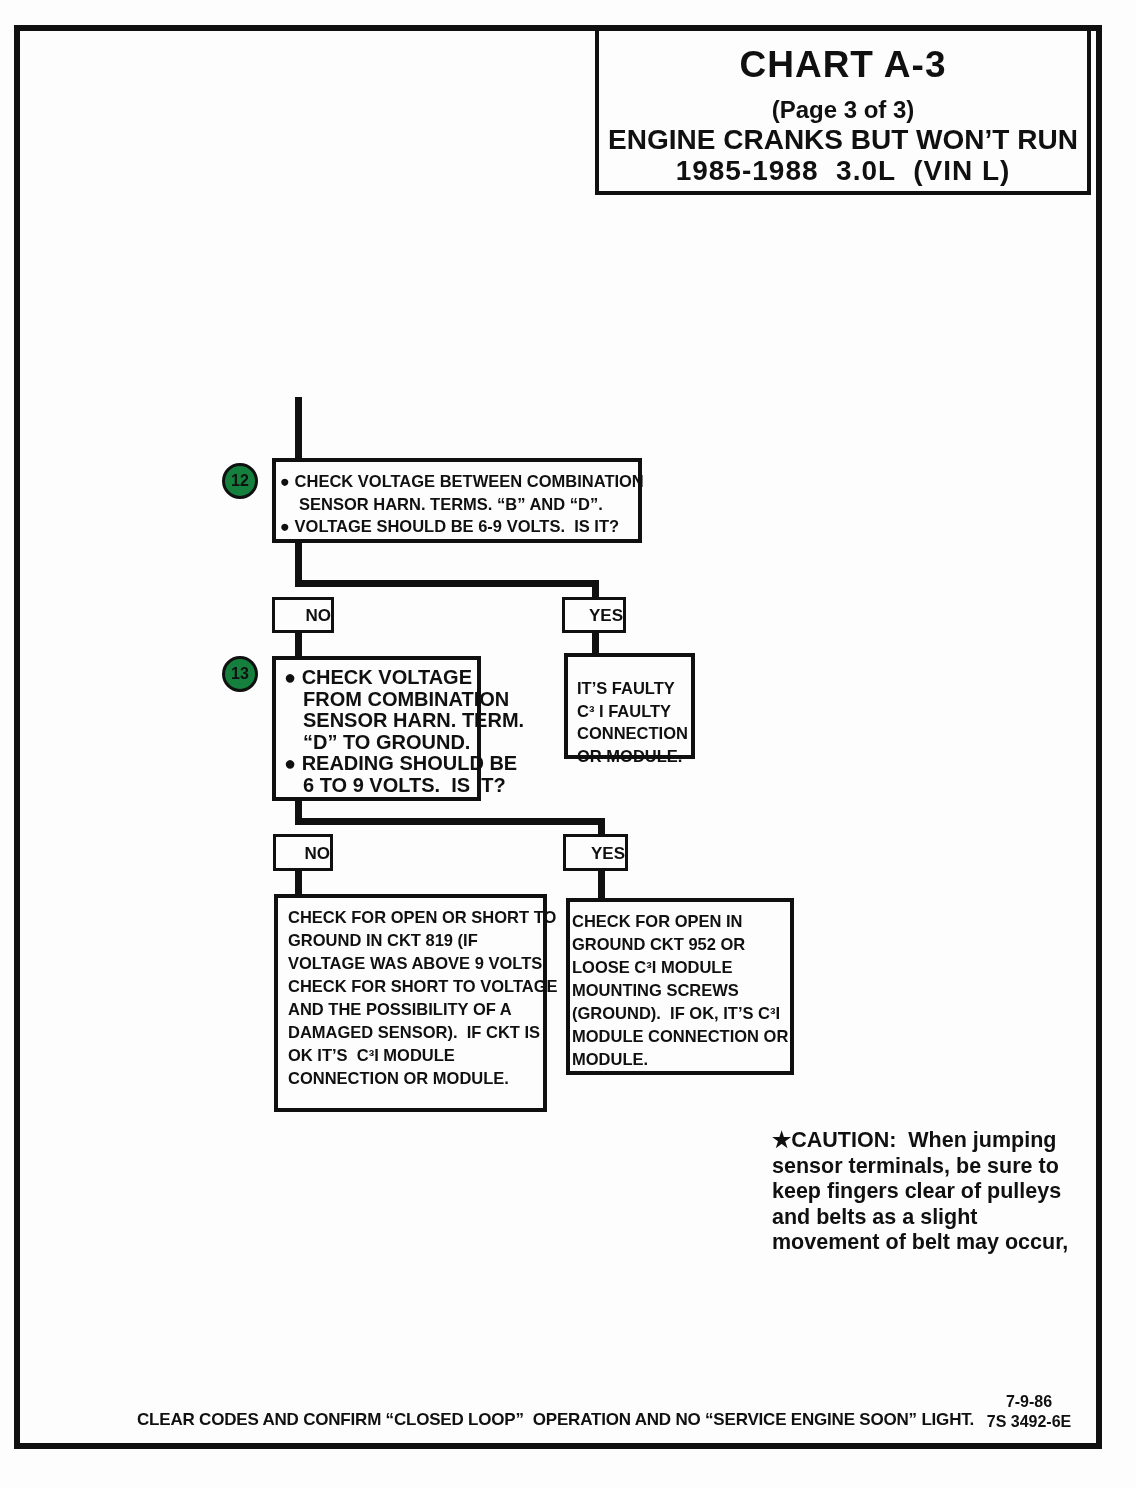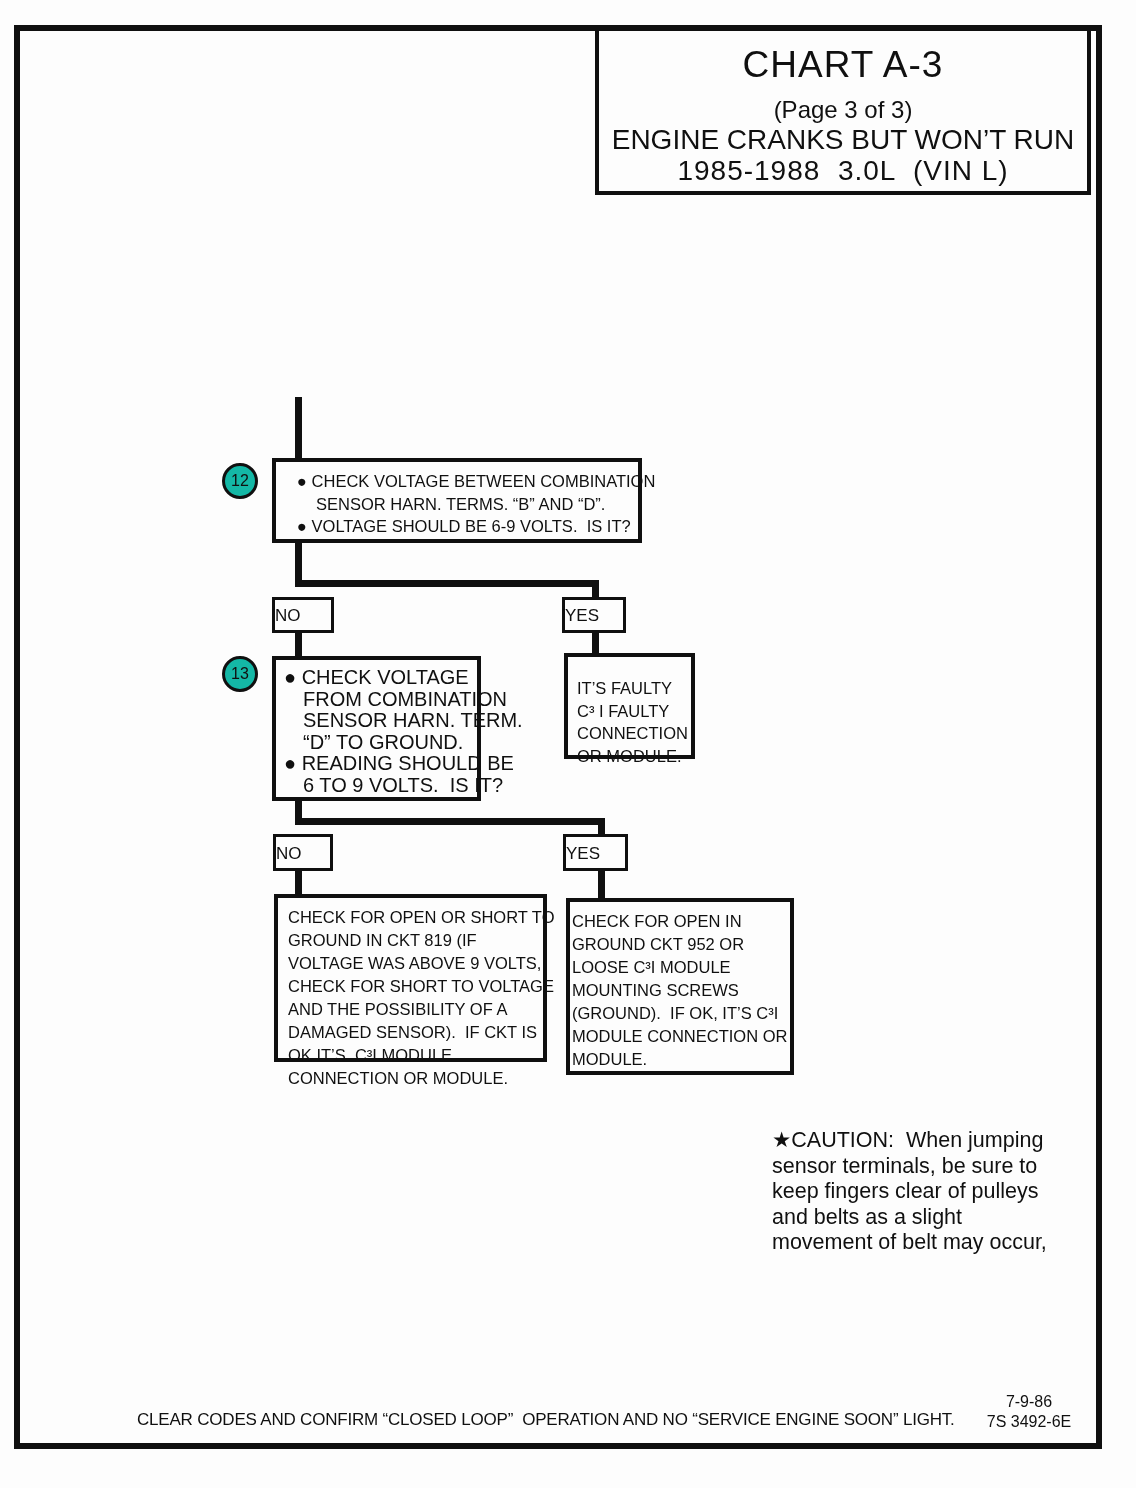--- a/index.html
+++ b/index.html
@@ -1,19 +1,19 @@
 <!DOCTYPE html>
 <html><head>
 <meta charset="utf-8">
 <style>
   html,body { margin:0; padding:0; background:#e8e8e8; }
   .page {
     position:relative; width:1136px; height:1488px; margin:0 auto;
     background:#fdfdfd; color:#101010;
-    font-family:"Liberation Sans", sans-serif; font-weight:400;
+    font-family:"Liberation Sans", sans-serif; font-weight:700;
     overflow:hidden;
   }
   .abs { position:absolute; }
   .txt { white-space:pre; }
   .border-frame {
     position:absolute; left:14px; top:25px; width:1088px; height:1424px;
     border:6px solid #101010; box-sizing:border-box;
   }
   
   .title-box {
@@ -32,33 +32,33 @@
     background:#fdfdfd; font-size:16.5px;
   }
   .start-box {
     left:277px; top:310px; width:203px; height:87px;
     border:5px dashed #101010; text-align:center; padding-top:6px;
   }
   .sb-big   { font-size:21px; line-height:25px; }
   .sb-small { font-size:16.5px; line-height:23px; }
   .circle {
     position:absolute; width:36px; height:36px; border:3px solid #101010;
-    border-radius:50%; box-sizing:border-box; background:#14b8a6;
+    border-radius:50%; box-sizing:border-box; background:#15803d;
     font-size:16px; text-align:center; line-height:30px;
   }
   .decision {
     position:absolute; border:3px solid #101010; box-sizing:border-box;
-    background:#fdfdfd; text-align:left; font-size:17px;
+    background:#fdfdfd; text-align:right; font-size:17px;
   }
   .tl { white-space:pre; }
   .ind { padding-left:19px; }
-  #box-12     { left:272px; top:458px; width:370px; height:85px;  padding:8px 21px;  line-height:22.5px; }
+  #box-12     { left:272px; top:458px; width:370px; height:85px;  padding:8px 4px;  line-height:22.5px; }
   #box-13     { left:272px; top:656px; width:209px; height:145px; padding:7px 8px;  line-height:21.5px; font-size:20px; }
   #box-faulty { left:564px; top:653px; width:131px; height:106px; padding:20px 9px;  line-height:22.5px; }
-  #box-no2    { left:274px; top:894px; width:273px; height:168px; padding:8px 10px; line-height:23px; }
+  #box-no2    { left:274px; top:894px; width:273px; height:218px; padding:8px 10px; line-height:23px; }
   #box-yes2   { left:566px; top:898px; width:228px; height:177px; padding:8px 2px; line-height:23px; }
   #no-1  { left:272px; top:597px; width:62px; height:36px; line-height:32px; }
   #yes-1 { left:562px; top:597px; width:64px; height:36px; line-height:32px; }
   #no-2  { left:273px; top:834px; width:60px; height:37px; line-height:33px; }
   #yes-2 { left:563px; top:834px; width:65px; height:37px; line-height:33px; }
   .caution {
     position:absolute; left:772px; top:1128px; width:330px;
     font-size:21.5px; line-height:25.5px;
   }
   .footer-note {

